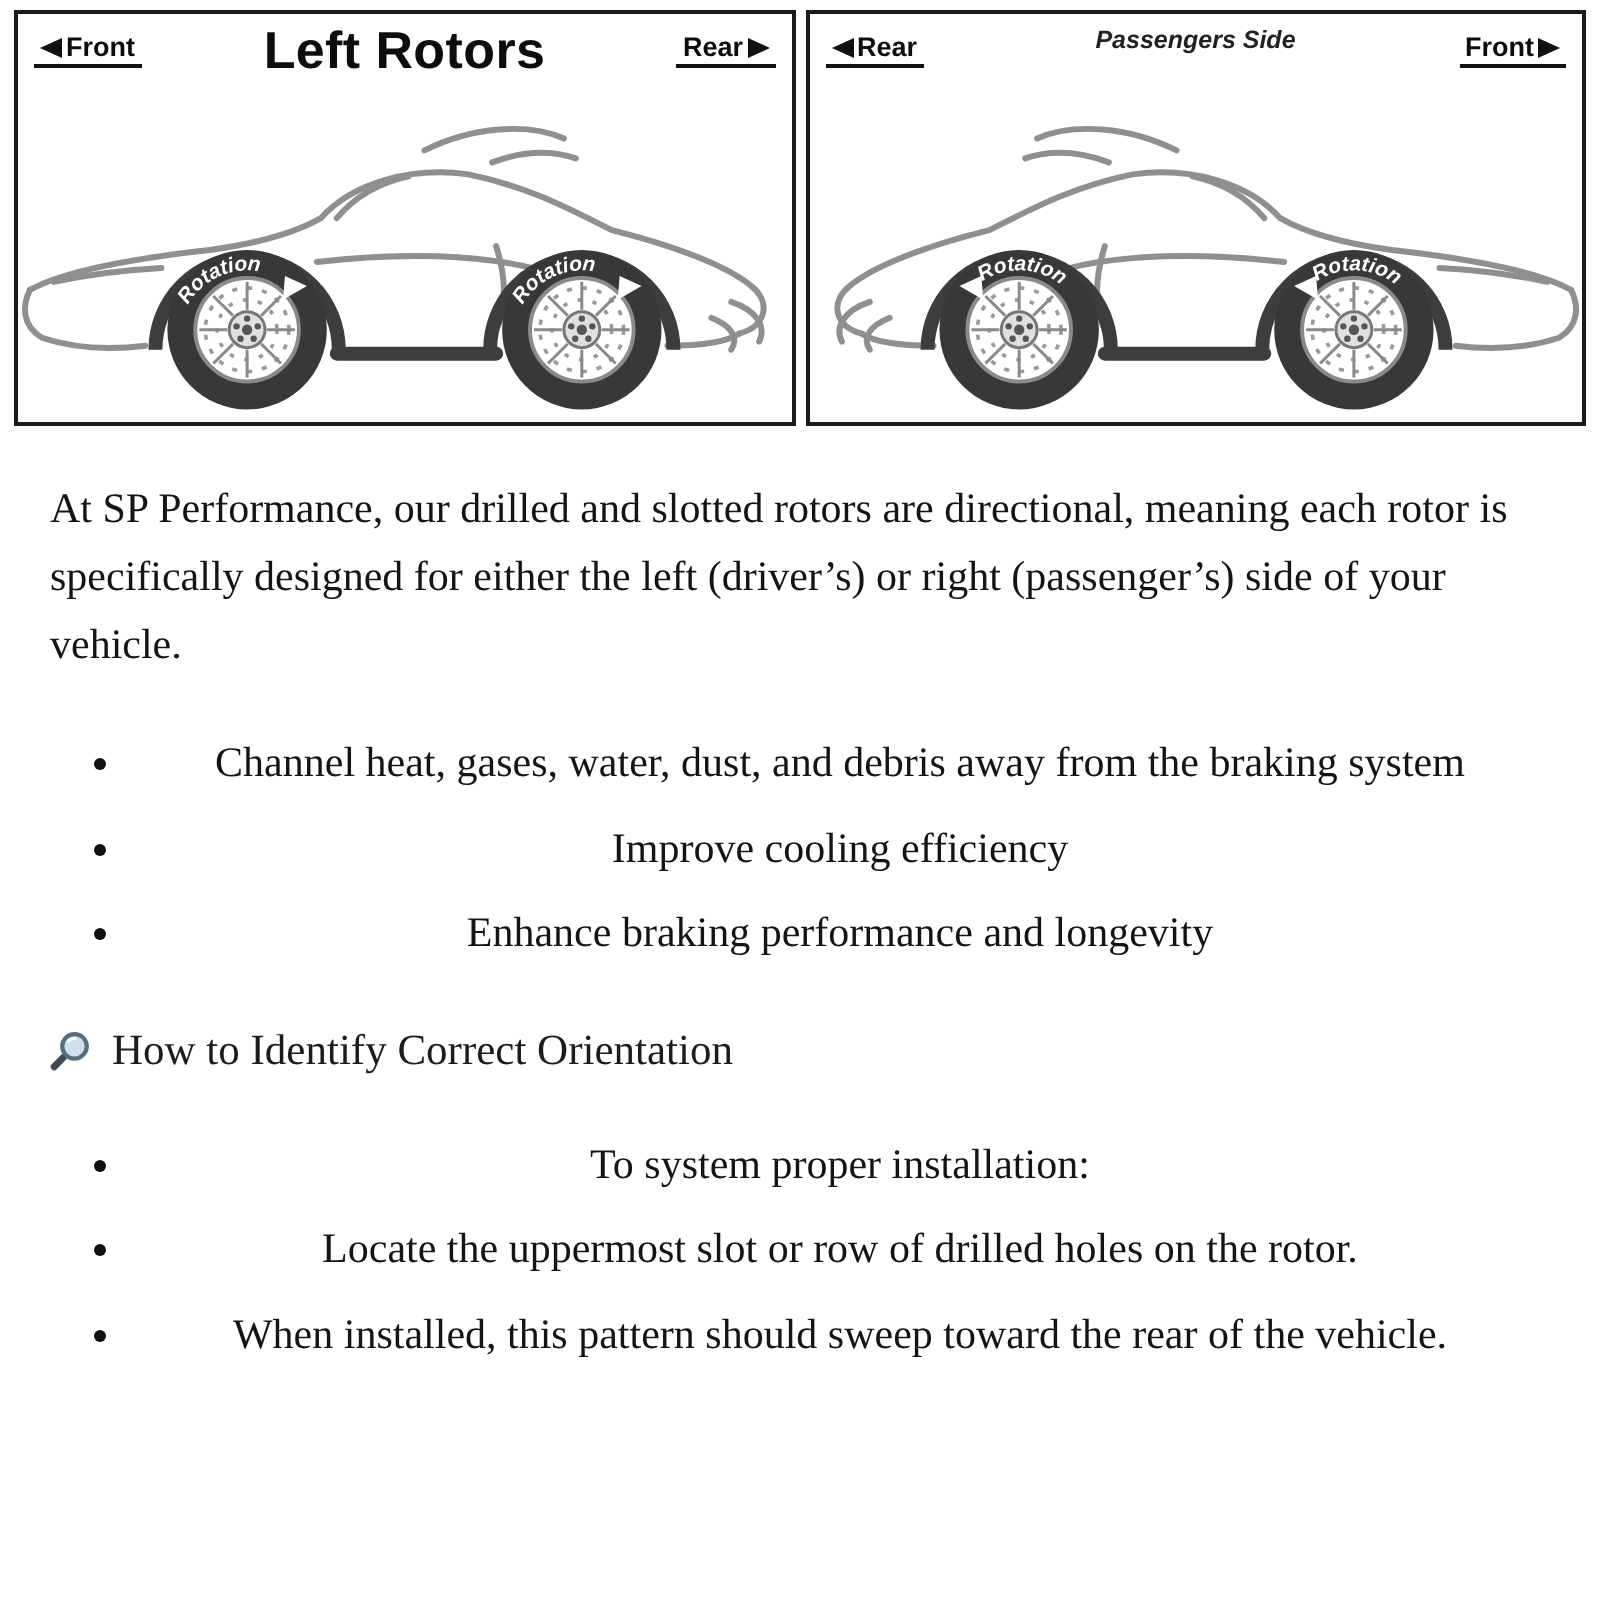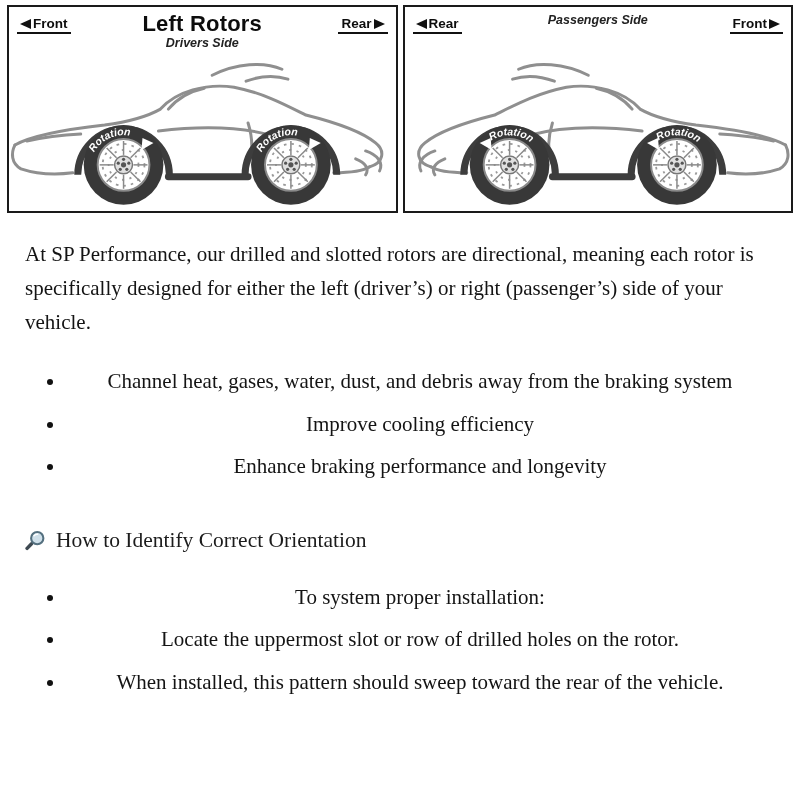--- a/index.html
+++ b/index.html
@@ -4,37 +4,37 @@
 <style>
   * { box-sizing: border-box; }
   html, body { margin: 0; padding: 0; background: #ffffff; }
   body { width: 800px; font-family: "Liberation Serif", "DejaVu Serif", serif; color: #141414; }
 
   
   .diagram { display: flex; gap: 5px; padding: 5px 7px 6px; }
   .panel { flex: 1; border: 2px solid #1a1a1a; background: #fff; overflow: hidden; }
   .panel-header { position: relative; height: 46px; padding-top: 5px; text-align: center;
                   font-family: "Liberation Sans", "DejaVu Sans", sans-serif; }
-  .panel-title { font-weight: bold; font-size: 22px; line-height: 1.05; letter-spacing: .2px; color:#0d0d0d; }
+  .panel-title { font-weight: bold; font-size: 26px; line-height: 1.05; letter-spacing: .2px; color:#0d0d0d; }
   .panel-subtitle { font-weight: bold; font-style: italic; font-size: 12.5px; margin-top: 1px; color:#222; }
   .dir-label { position: absolute; top: 9px; display: flex; align-items: center; gap: 2px;
                font-weight: bold; font-size: 13.5px; color: #0d0d0d;
                border-bottom: 2.5px solid #111; padding: 0 3px 1px; }
   .dir-label.left { left: 8px; }
   .dir-label.right { right: 8px; }
   .tri-left  { width:0; height:0; border-top:5px solid transparent; border-bottom:5px solid transparent; border-right:11px solid #111; }
   .tri-right { width:0; height:0; border-top:5px solid transparent; border-bottom:5px solid transparent; border-left:11px solid #111; }
   .car-svg { display: block; width: 100%; height: 158px; }
 
   
   .content { padding: 18px 26px 8px 25px; font-size: 21px; }
   .intro { margin: 0 0 26px; line-height: 1.62; }
   .sec-heading { display: flex; align-items: center; gap: 10px; font-size: 21.5px; font-weight: bold;
                  margin: 0 0 24px; }
-  .sec-heading.regular { font-weight: normal; margin: 44px 0 28px; color: #1c1c1c; }
+  .sec-heading.regular { font-weight: normal; margin: 29px 0 28px; color: #1c1c1c; }
   .icon-box { display: inline-flex; flex: none; align-items: center; }
   .lead { margin: 0 0 16px; }
   ul { margin: 0 0 12px; padding-left: 41px; list-style: disc; text-align: center; }
   li { margin-bottom: 9px; line-height: 1.6; }
   li::marker { color: #111; }
 </style>
 </head>
 <body>
 
 <svg width="0" height="0" style="position:absolute" aria-hidden="true">
@@ -101,21 +101,20 @@
 
   <div class="diagram">
 
     <div class="panel">
       <div class="panel-header">
         <div class="dir-label left">
           <span class="tri-left"></span>
           <span>Front</span>
         </div>
         <div class="panel-title">Left Rotors</div>
-        <div class="panel-subtitle">Drivers Side</div>
         <div class="dir-label right">
           <span>Rear</span>
           <span class="tri-right"></span>
         </div>
       </div>
       <svg class="car-svg" viewBox="0 0 388 158">
         <use href="#car-body"></use>
         <use href="#wheel" transform="translate(115,112)"></use>
         <use href="#wheel" transform="translate(283,112)"></use>
         <use href="#rot-cw" transform="translate(115,112)"></use>

